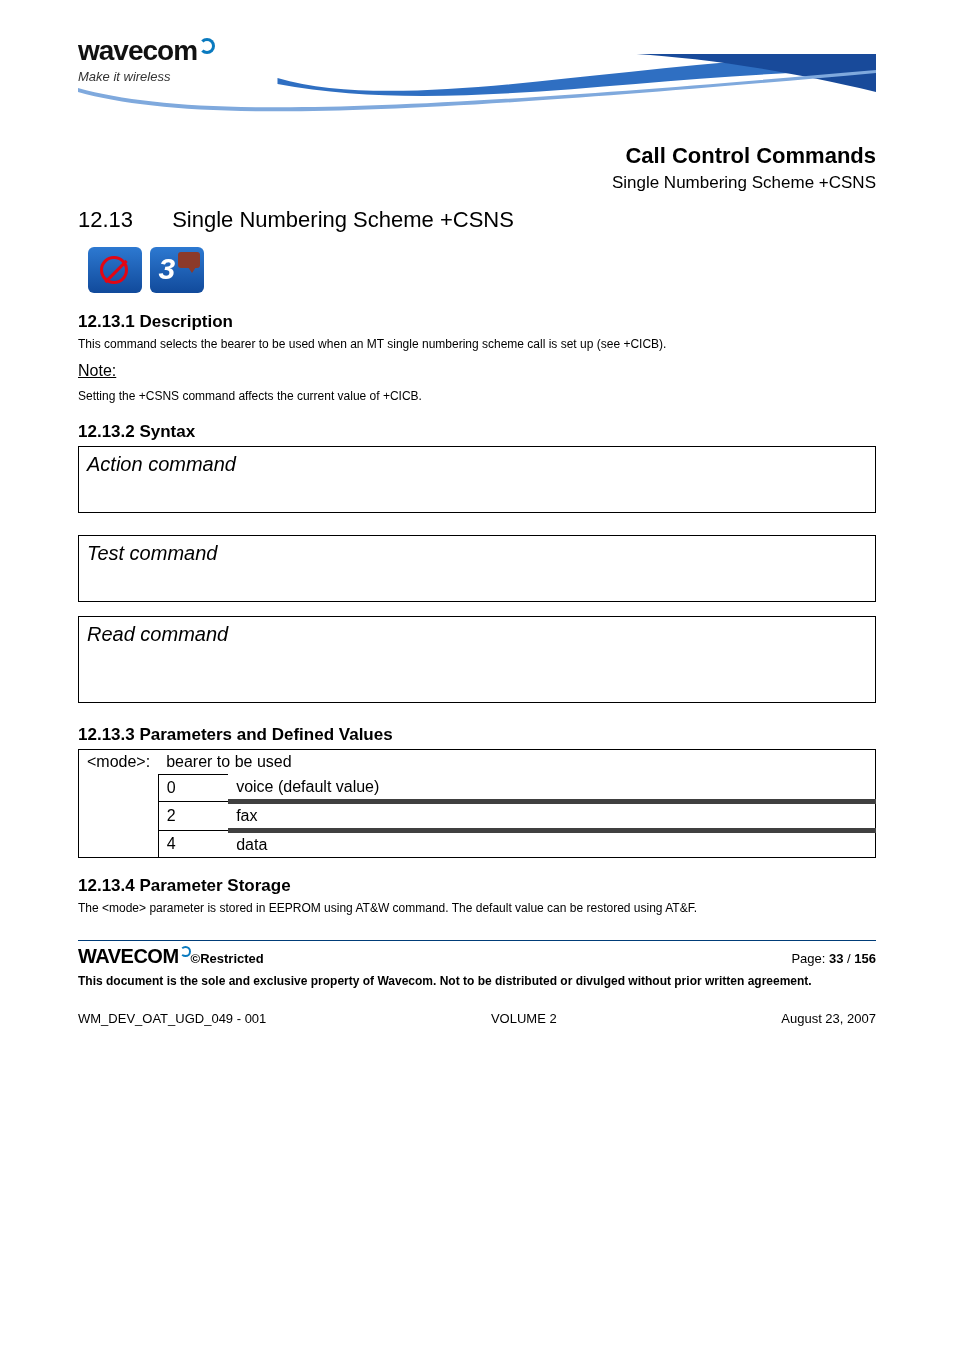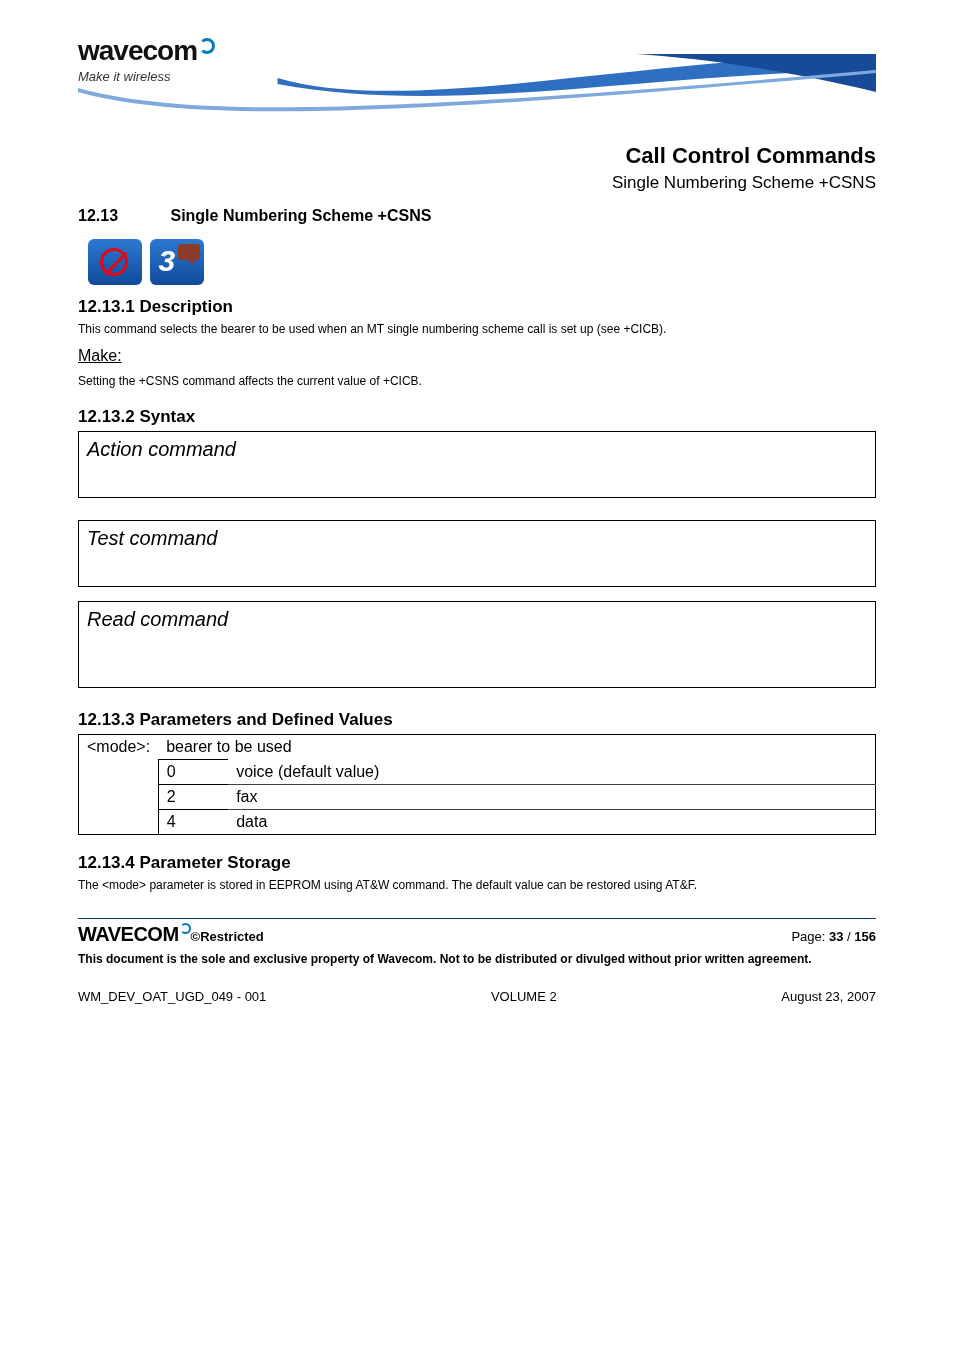--- a/index.html
+++ b/index.html
@@ -15,50 +15,50 @@
     .header-area { position: relative; height: 125px; }
     .logo-block { position: absolute; top: 35px; left: 0; }
     .logo-text { font-family: Arial, sans-serif; font-size: 28px; font-weight: 900; letter-spacing: -1px; color: #111; }
     .logo-swirl { display: inline-block; width: 16px; height: 16px; border: 3px solid #0a7abf; border-radius: 50%; border-left-color: transparent; vertical-align: super; margin-left: 2px; }
     .logo-tag { font-family: Arial, sans-serif; font-size: 13px; font-style: italic; color: #333; margin-top: 2px; }
     .swoosh { position: absolute; top: 48px; left: 0; right: 0; }
     .swoosh svg { width: 100%; height: 80px; }
     .breadcrumb { text-align: right; margin-top: 18px; }
     .bc-chapter { font-size: 22px; font-weight: bold; }
     .bc-section { font-size: 17px; margin-top: 4px; }
-    .section-h1 { font-family: Arial, sans-serif; font-weight: 700; font-size: 16px; margin-top: 14px; margin-bottom: 14px; }
+    .section-h1 { font-family: Arial, sans-serif; font-weight: 400; font-size: 22px; margin-top: 14px; margin-bottom: 14px; }
     .sec-num { display: inline-block; width: 88px; }
     .icons-row { margin-left: 10px; margin-bottom: 10px; }
     .icon-box { display: inline-block; width: 54px; height: 46px; border-radius: 6px; vertical-align: middle; margin-right: 4px; position: relative; }
     .icon-nosim {
       background: linear-gradient(#2d79d1,#114a9b);
     }
     .icon-nosim-inner {
       position: absolute; left: 12px; top: 9px; width: 28px; height: 28px; border-radius: 50%; border: 3px solid #e30613;
     }
     .icon-nosim-inner::after {
       content:''; position:absolute; left:-2px; top:11px; width:30px; height:3px; background:#e30613; transform:rotate(-45deg);
     }
     .icon-3xx { background: linear-gradient(#2d79d1,#114a9b); }
     .icon-3xx-text { position:absolute; left:8px; top:5px; color:#fff; font-family: Arial, sans-serif; font-size: 30px; font-weight:bold; font-style:italic; }
     .icon-3xx-bubble { position:absolute; right:4px; top:5px; width:22px; height:16px; background:#8c3a2a; border-radius:3px; }
     .icon-3xx-bubble::after { content:''; position:absolute; bottom:-5px; right:4px; width:0; height:0; border-left:4px solid transparent; border-right:4px solid transparent; border-top:6px solid #8c3a2a; }
-    .subhead { font-family: Arial, sans-serif; font-weight: 900; font-size: 17px; margin-top: 12px; margin-bottom: 4px; }
+    .subhead { font-family: Arial, sans-serif; font-weight: 900; font-size: 17px; margin-top: 19px; margin-bottom: 4px; }
     .body-text { font-size: 12px; line-height: 1.35; text-align: justify; }
     .note-label { font-size: 16px; text-decoration: underline; margin-top: 10px; margin-bottom: 8px; }
     .box {
       border: 1px solid #000; margin-top: 2px; margin-bottom: 22px; padding: 6px 8px 36px 8px;
     }
     .box-label { font-style: italic; font-size: 20px; }
     .box-tall { padding-bottom: 56px; }
     .params-table { width: 100%; border-collapse: collapse; border: 1px solid #000; font-size: 16px; margin-top: 2px; }
     .params-table td { padding: 3px 8px; border: none; }
     .params-table .pk { font-weight: normal; width: 70px; vertical-align: top; }
     .params-table .vcell { border-left: 1px solid #000; border-top: 1px solid #000; width: 70px; }
-    .params-table .vtcell { border-top: 1px solid #404040; }
+    .params-table .vtcell { border-top: 5px solid #404040; }
     .params-table tr:first-child td { border-top: none; }
     .params-table .desc-first { vertical-align: top; }
     .footer-rule { border-top: 1px solid #003c78; margin-top: 24px; }
     .footer-row1 { display: flex; justify-content: space-between; align-items: baseline; margin-top: 4px; }
     .footer-logo { font-family: Arial, sans-serif; font-size: 20px; font-weight: 900; letter-spacing: -0.5px; }
     .footer-logo-swirl { display: inline-block; width: 11px; height: 11px; border: 2px solid #0a7abf; border-radius: 50%; border-left-color: transparent; vertical-align: super; margin-left: 1px; }
     .footer-restricted { font-size: 13px; font-weight: bold; }
     .footer-page { font-size: 13px; }
     .footer-bold { font-weight: 900; font-family: Arial, sans-serif; }
     .footer-disclaimer { font-size: 12px; font-weight: bold; text-align: justify; margin-top: 6px; line-height:1.25;}
@@ -100,21 +100,21 @@
       <span class="icon-nosim-inner"></span>
     </span>
     <span class="icon-box icon-3xx">
       <span class="icon-3xx-bubble"></span>
       <span class="icon-3xx-text">3</span>
     </span>
   </div>
 
   <div class="subhead">12.13.1 Description</div>
   <div class="body-text">This command selects the bearer to be used when an MT single numbering scheme call is set up (see +CICB).</div>
-  <div class="note-label">Make:</div>
+  <div class="note-label">Note:</div>
   <div class="body-text">Setting the +CSNS command affects the current value of +CICB.</div>
 
   <div class="subhead" style="margin-top:18px;">12.13.2 Syntax</div>
 
   <div class="box">
     <div class="box-label">Action command</div>
   </div>
 
   <div class="box" style="margin-bottom:14px;">
     <div class="box-label">Test command</div>

